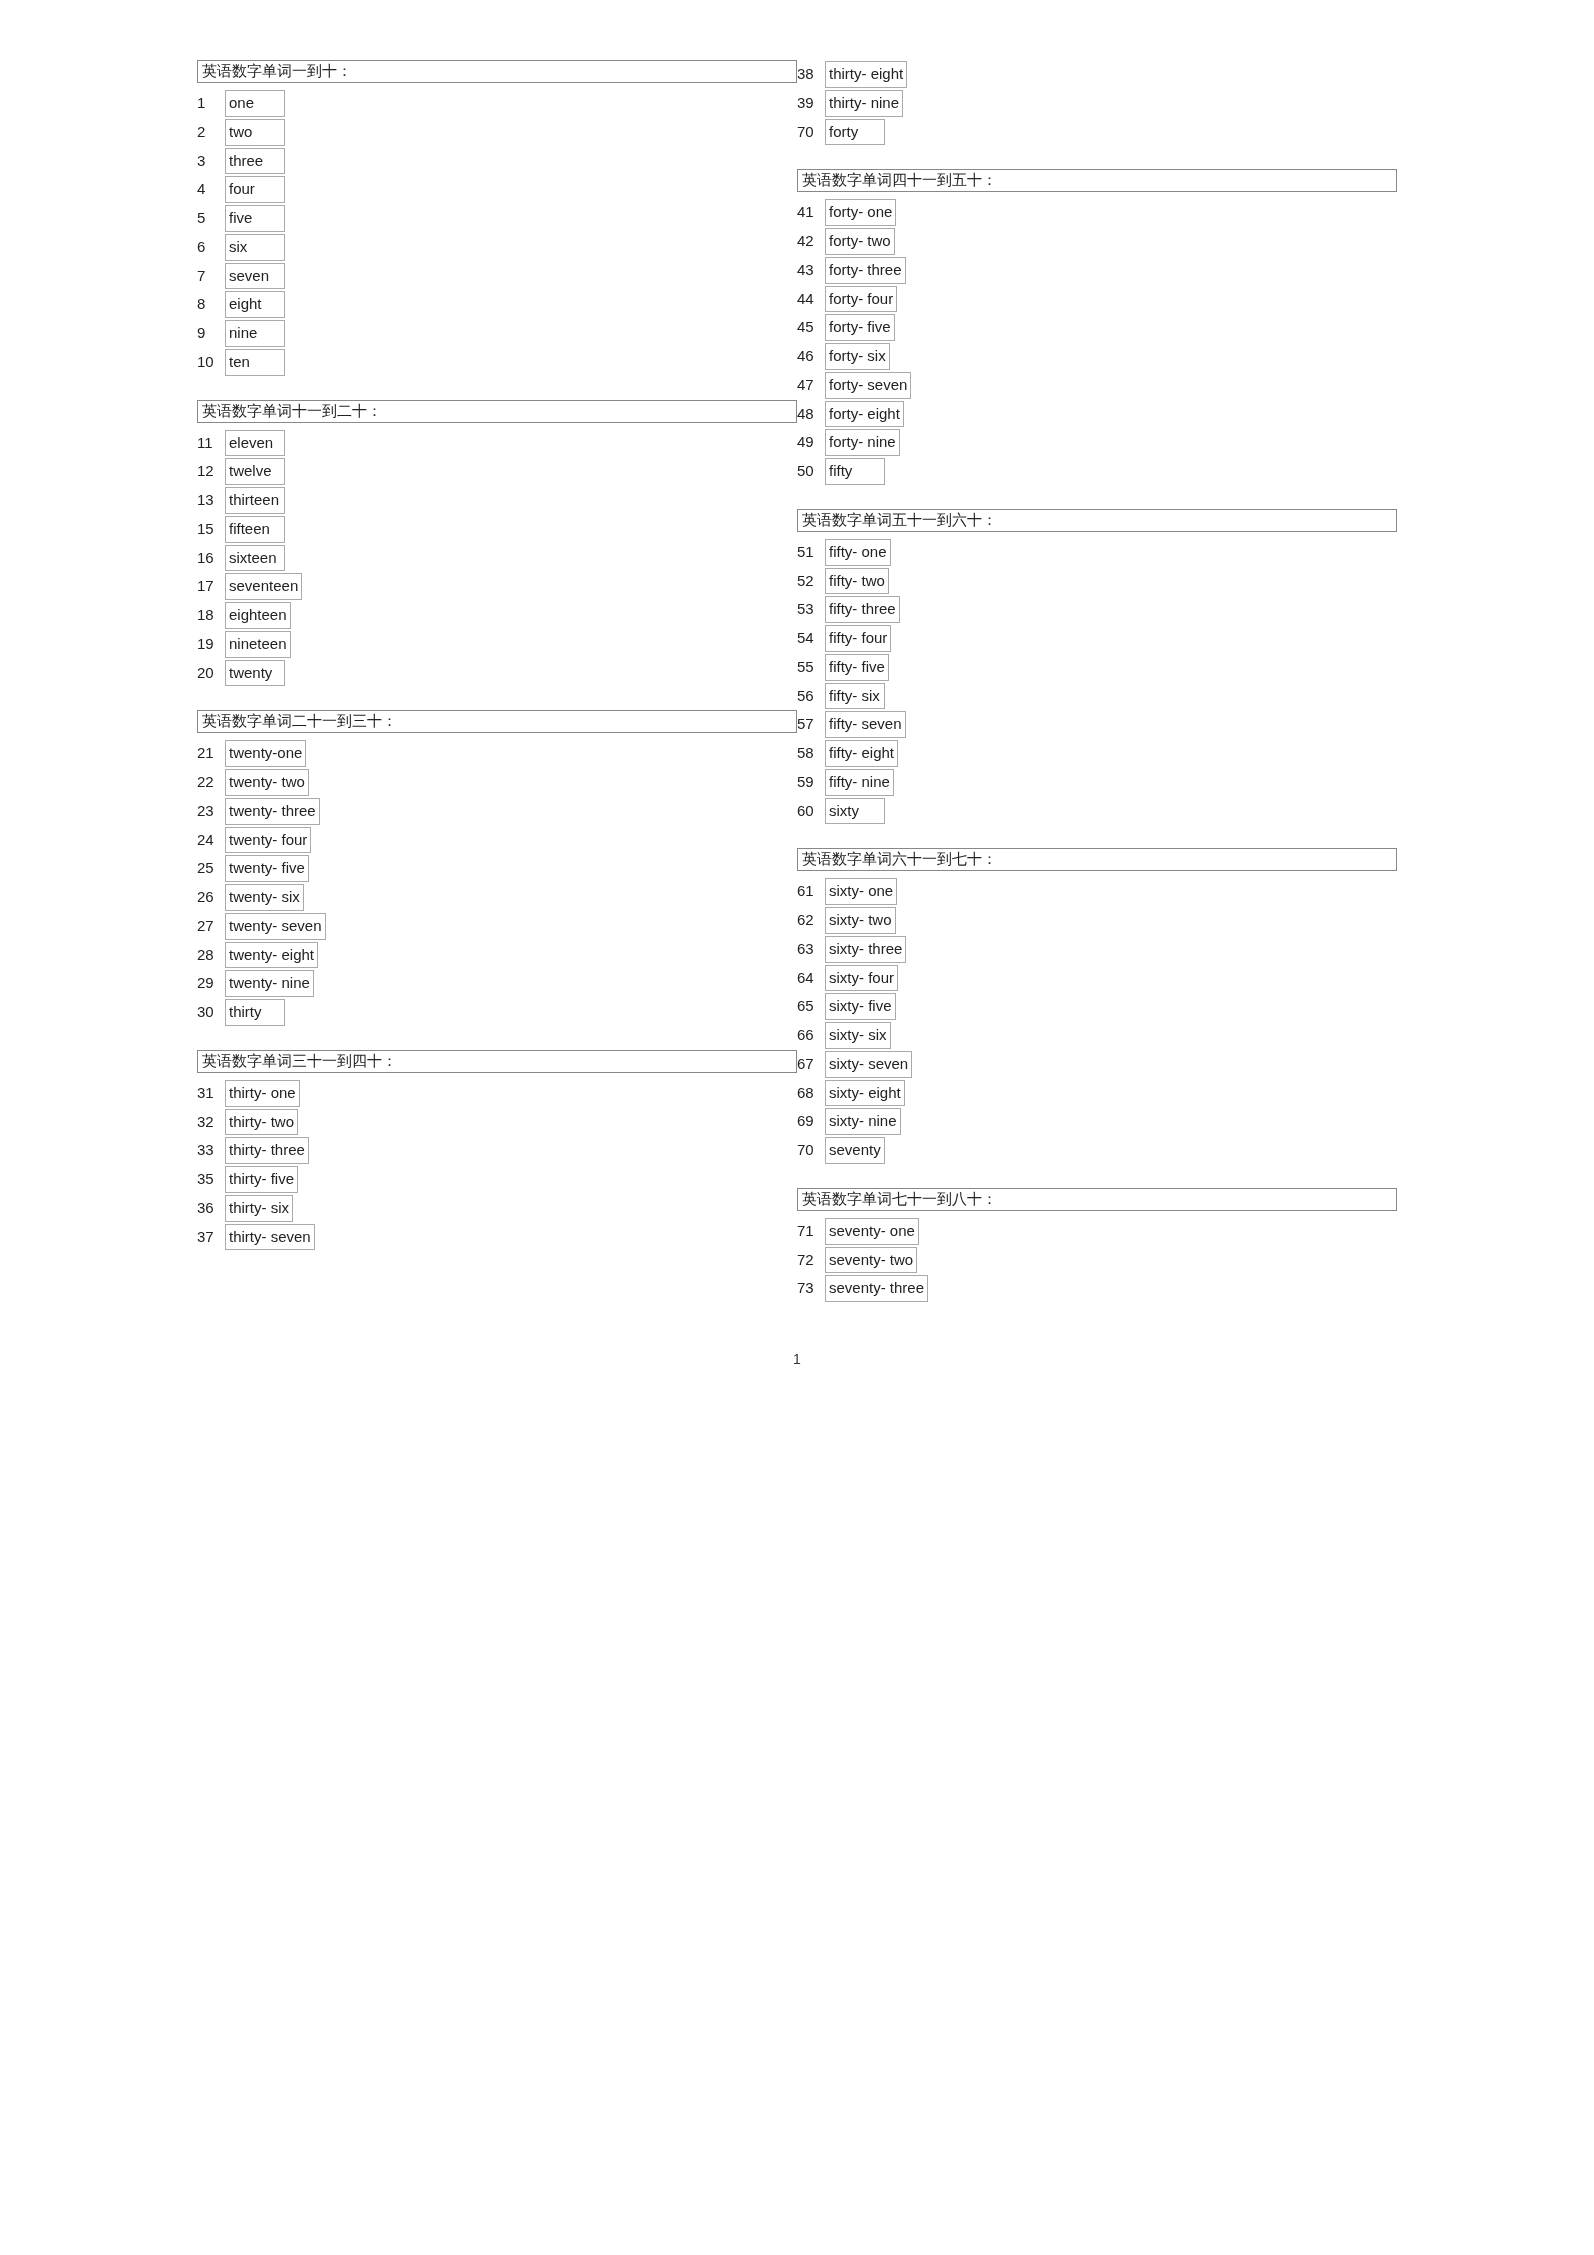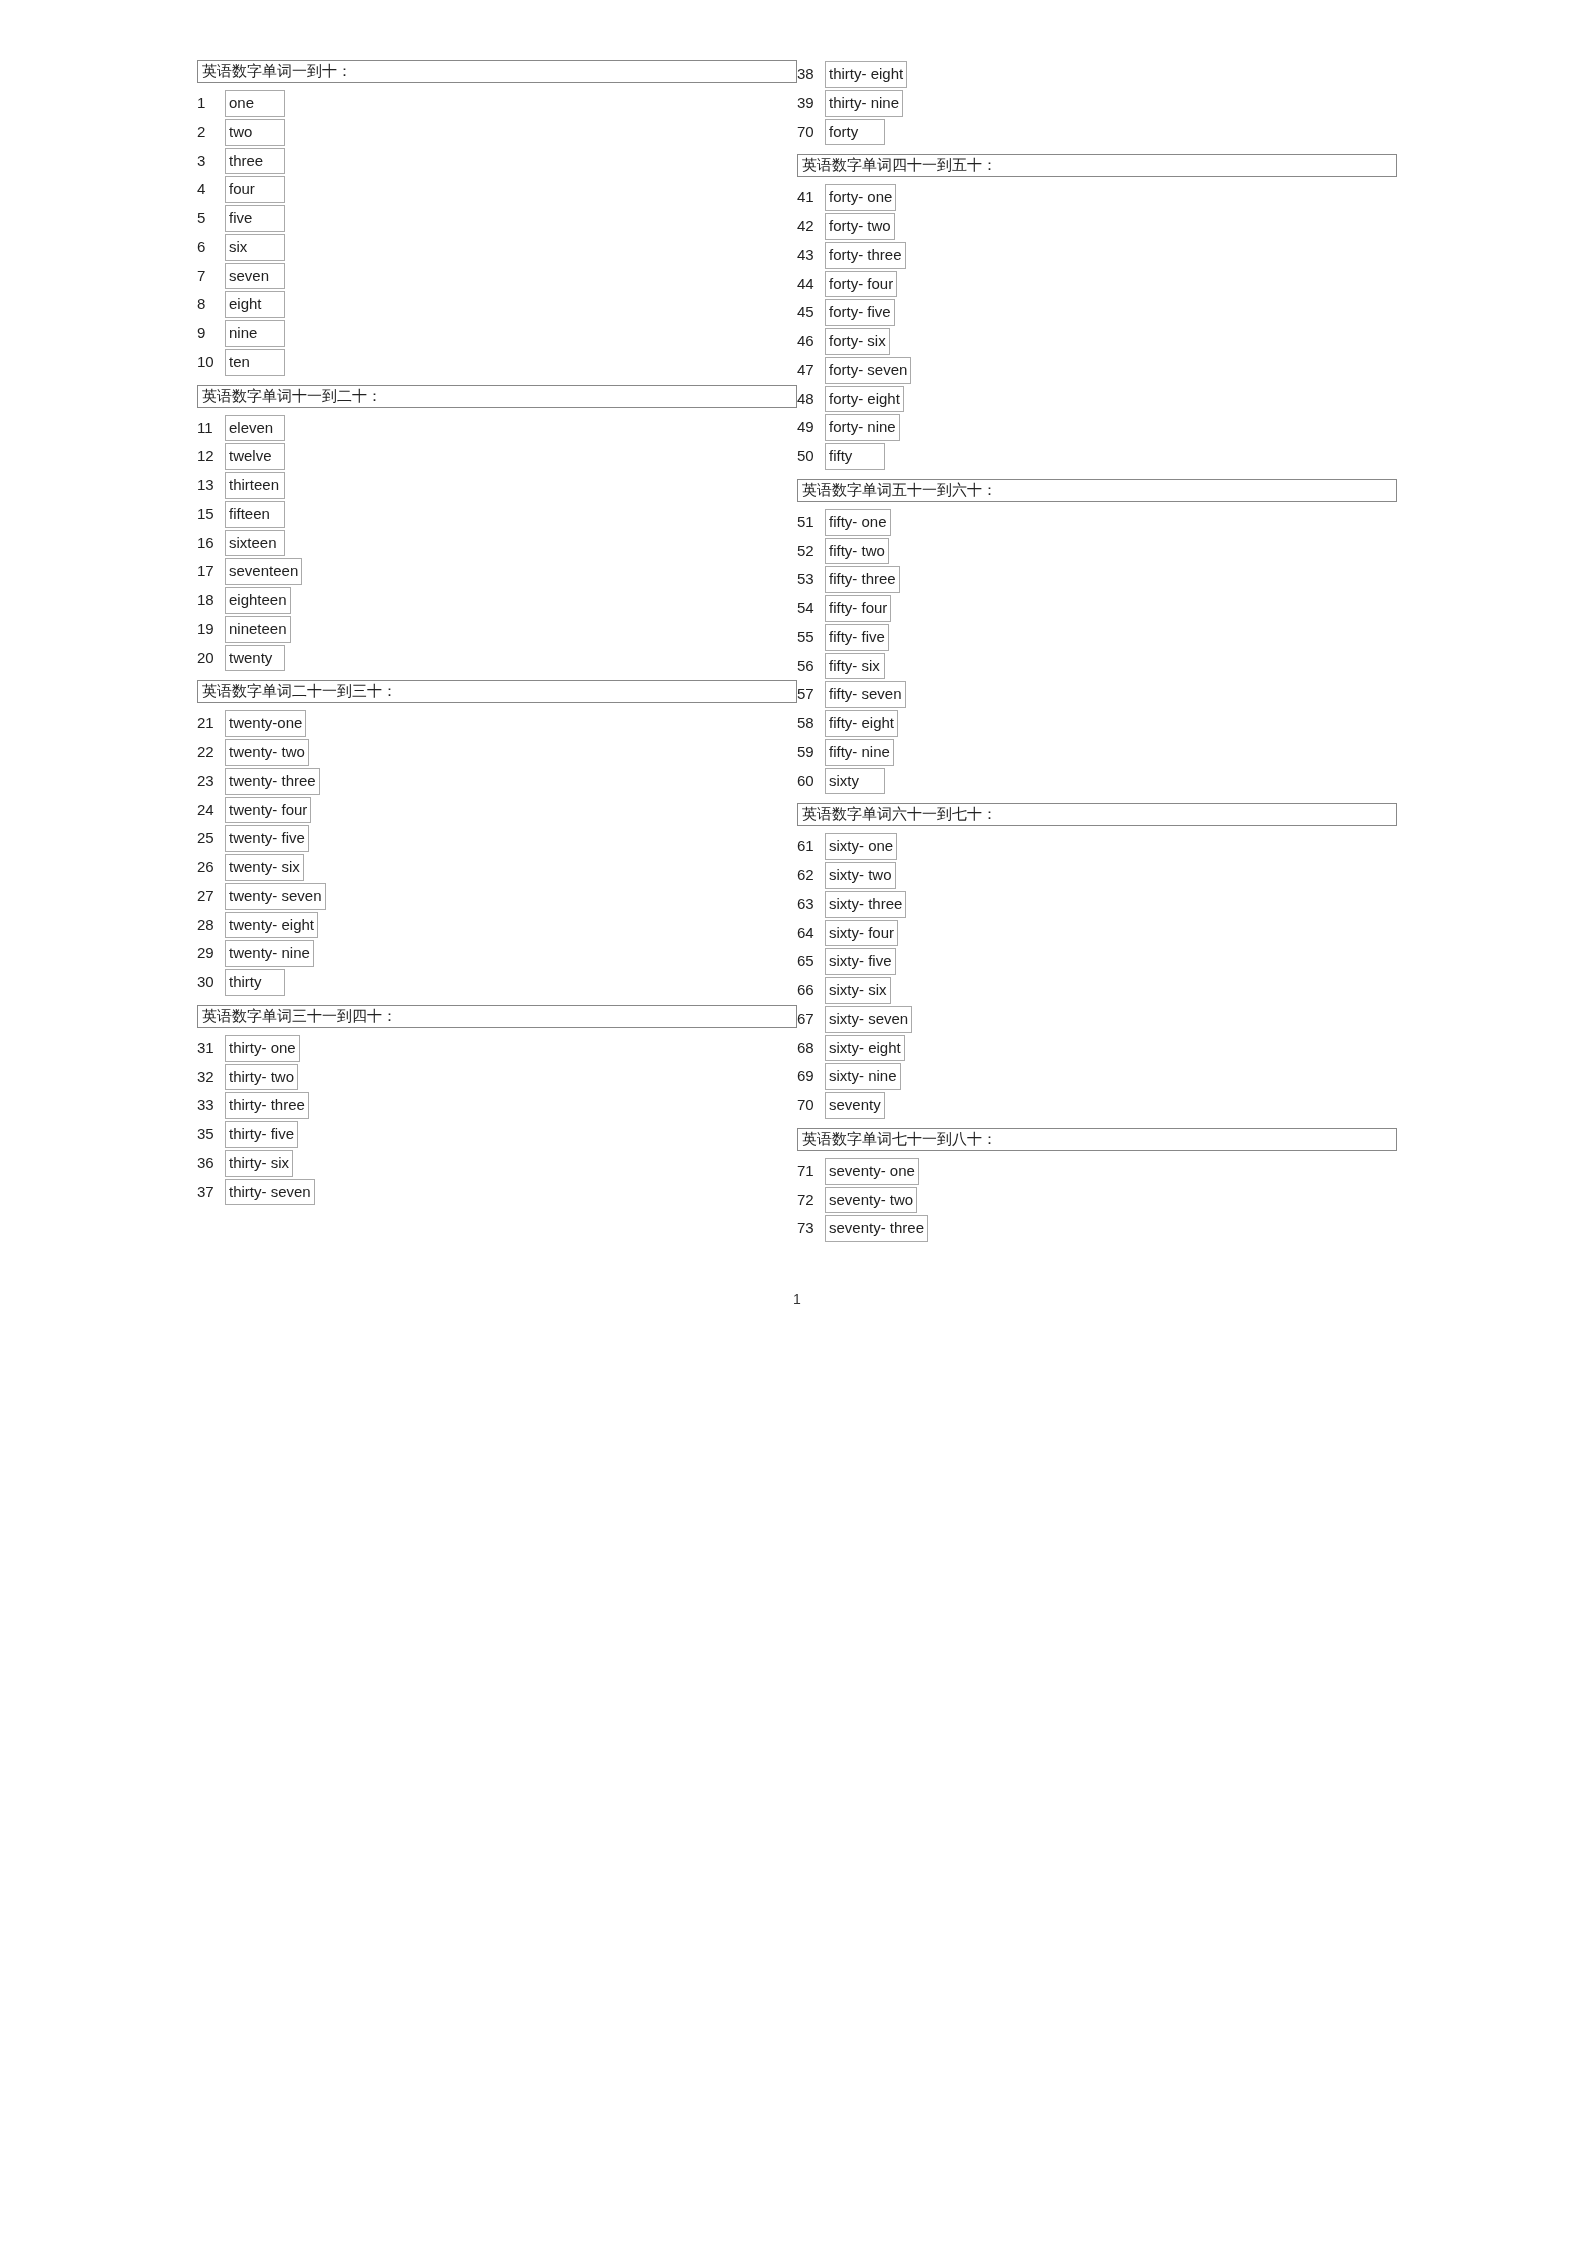--- a/index.html
+++ b/index.html
@@ -22,21 +22,21 @@
       display: flex;
       flex-direction: column;
       gap: 0;
     }
     .section-title {
       font-size: 15px;
       border: 1px solid #888;
       display: inline-block;
       padding: 1px 4px;
       margin-bottom: 6px;
-      margin-top: 0;
+      margin-top: 15px;
       font-weight: normal;
     }
     .section-title:first-child {
       margin-top: 0;
     }
     .number-item {
       display: flex;
       align-items: baseline;
       line-height: 1.65;
       padding: 1px 0;

